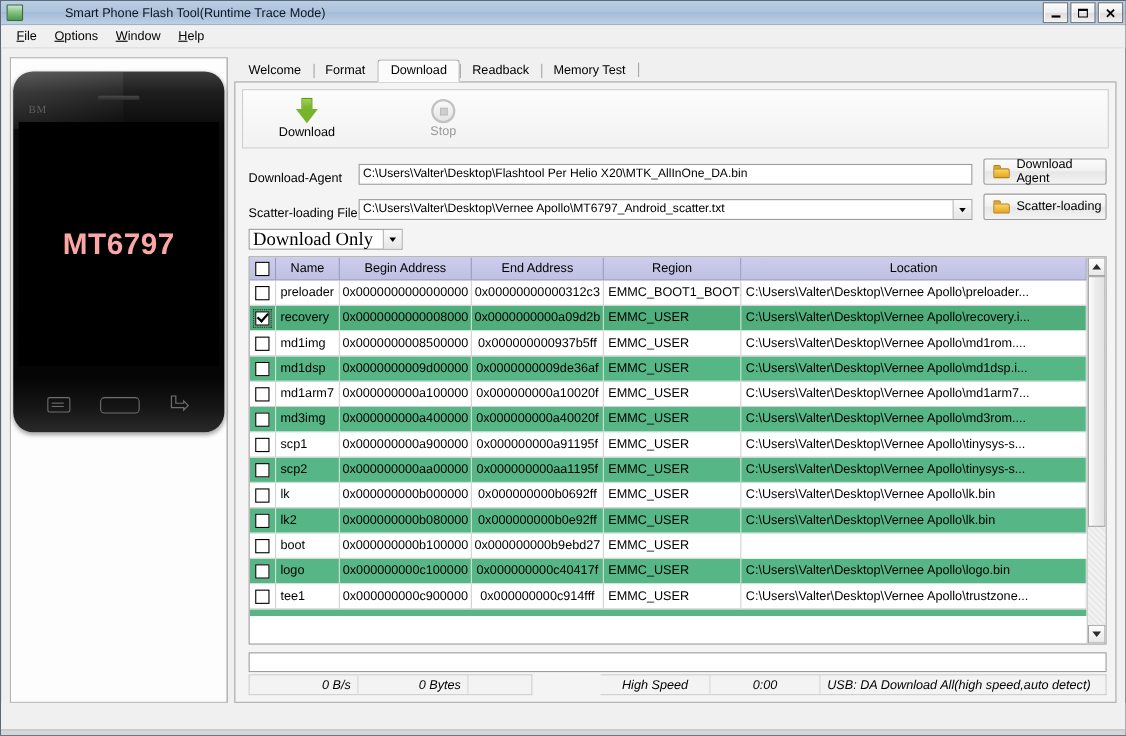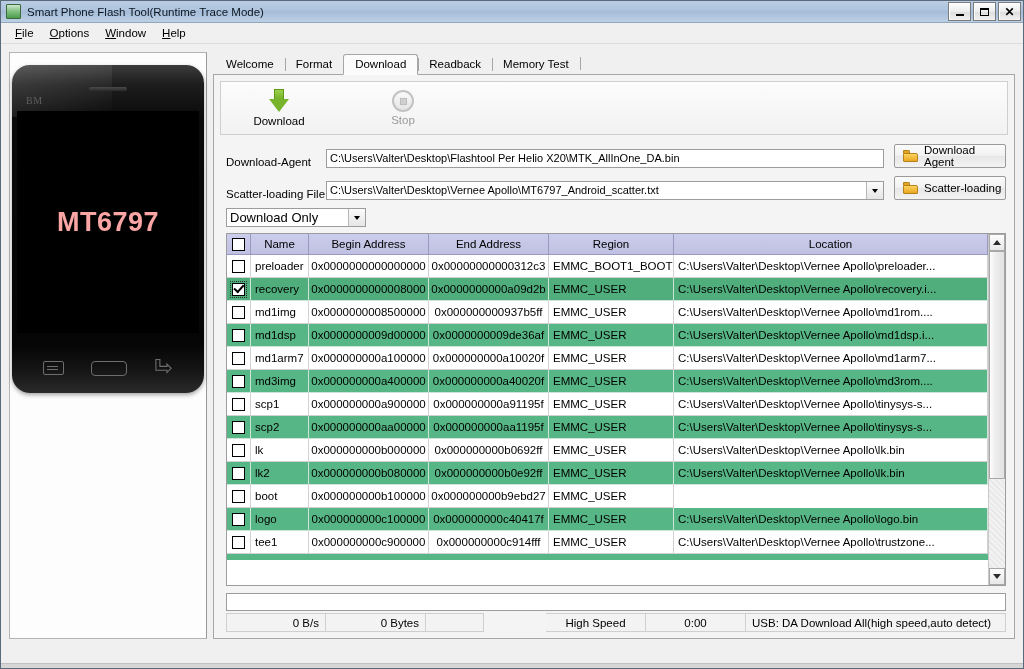--- a/index.html
+++ b/index.html
@@ -30,20 +30,21 @@
   
   #title-bar {
     height: 22px;
     background: linear-gradient(to bottom, #b9cde3 0%, #aec4dd 45%, #a3bbd7 46%, #bdd0e4 100%);
     border-bottom: 1px solid #8fa6bd;
     display: flex;
     align-items: center;
     padding: 0 2px 0 5px;
     box-sizing: border-box;
     flex: none;
+    gap: 32px;
   }
   #title-icon {
     width: 13px; height: 13px;
     border: 1px solid #3d6a3d;
     background: linear-gradient(to bottom, #cfe6cf 0%, #7fbf7f 50%, #4d9b4d 100%);
     margin-right: 6px;
     flex: none;
     border-radius: 1px;
   }
   #title-text {
@@ -413,21 +414,21 @@
   }
 
   .mode-row { display: flex; margin-bottom: 6px; }
   .mode-select {
     width: 140px; height: 19px;
     display: flex;
     border: 1px solid #9c9c9c;
     background: #fff;
     box-sizing: border-box;
   }
-  .mode-select .combo-text { flex: 1; font-size: 13px; padding: 0 3px; line-height: 17px; }
+  .mode-select .combo-text { flex: 1; font-size: 17px; padding: 0 3px; line-height: 17px; font-family: Liberation Serif, serif; }
 
   
   #table-wrap {
     flex: 1;
     margin: 0 2px 0 6px;
     border: 1px solid #9c9c9c;
     background: #fff;
     display: flex;
     min-height: 0;
     overflow: hidden;
@@ -582,20 +583,21 @@
     border: 1px solid #9c9c9c;
     background: #fff;
     box-sizing: border-box;
   }
   #status-bar {
     margin-top: 2px;
     height: 19px;
     display: flex;
     font-size: 11.5px;
     box-sizing: border-box;
+    font-style: italic;
   }
   .status-cell {
     border: 1px solid #cfcfcf;
     border-left: none;
     background: #f3f3f3;
     display: flex;
     align-items: center;
     box-sizing: border-box;
     padding: 0 6px;
     white-space: nowrap;

